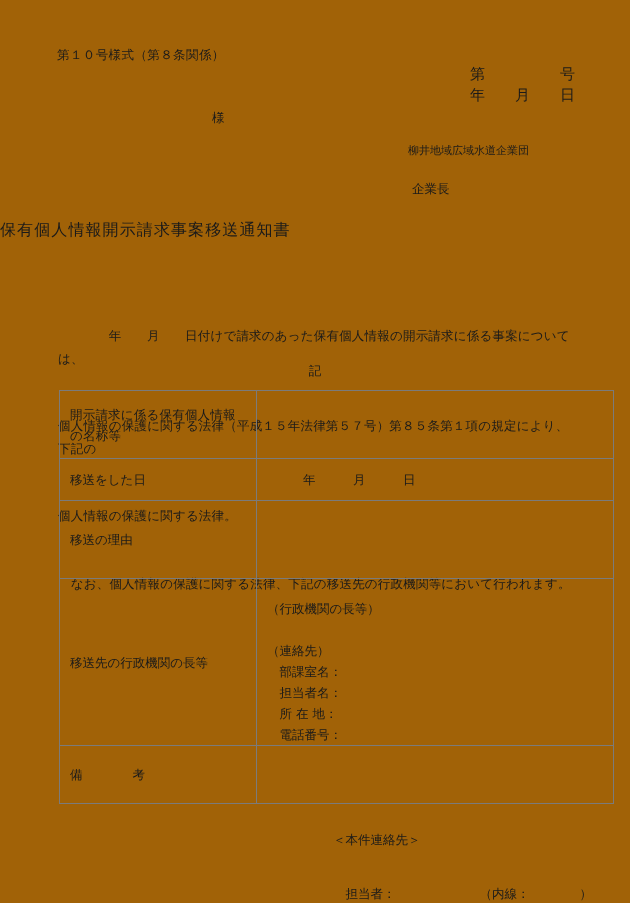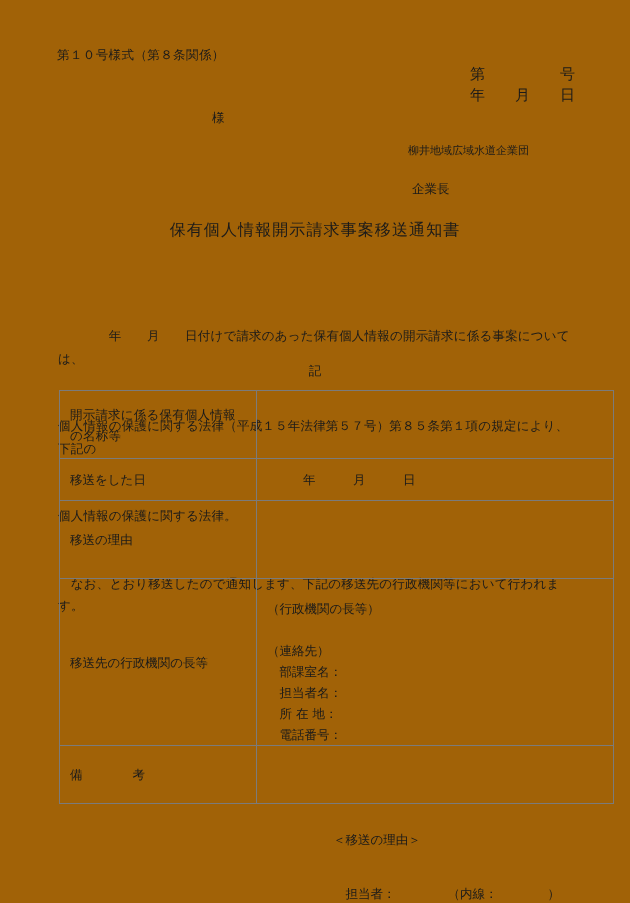--- a/index.html
+++ b/index.html
@@ -60,21 +60,21 @@
     font-size: 12.5px;
     white-space: nowrap;
   }
 
   
   .doc-title {
     position: absolute;
     left: 0;
     right: 0;
     top: 220px;
-    text-align: center;
+    text-align: left;
     font-size: 16px;
     letter-spacing: 1.1px;
     white-space: nowrap;
   }
 
   
   .body-text {
     position: absolute;
     left: 58px;
     top: 280px;
@@ -140,21 +140,21 @@
   
   .footer-contact {
     position: absolute;
     left: 333px;
     top: 795px;
     font-size: 12.5px;
     line-height: 18px;
     white-space: pre;
   }
   .footer-row { display: block; }
-  .ext { display: inline-block; margin-left: 52px; }
+  .ext { display: inline-block; margin-left: 84px; }
 </style>
 </head>
 <body>
 
 <div class="page">
 
   <div class="form-no">第１０号様式（第８条関係）</div>
 
   <div class="doc-meta"><span class="footer-row">第　　　　　号</span><span class="footer-row">年　　月　　日</span></div>
 
@@ -162,21 +162,21 @@
 
   <div class="issuer">柳井地域広域水道企業団</div>
   <div class="issuer-title">企業長</div>
 
   <div class="doc-title">保有個人情報開示請求事案移送通知書</div>
 
   <div class="body-text">
     <span class="body-line">　　　　年　　月　　日付けで請求のあった保有個人情報の開示請求に係る事案については、</span>
     <span class="body-line">個人情報の保護に関する法律（平成１５年法律第５７号）第８５条第１項の規定により、下記の</span>
     <span class="body-line">個人情報の保護に関する法律。</span>
-    <span class="body-line">　なお、とおり移送したので通知します、下記の移送先の行政機関等において行われます。</span>
+    <span class="body-line">　なお、個人情報の保護に関する法律、下記の移送先の行政機関等において行われます。</span>
   </div>
 
   <div class="ki-mark">記</div>
 
   <table class="form-table">
     <tbody>
       <tr class="r1">
         <td class="label">
             <span class="label-wrap spaced" style="white-space:pre-line">開示請求に係る保有個人情報
 の名称等</span>
@@ -214,18 +214,18 @@
       <tr class="r5">
         <td class="label">
             <span class="label-wrap">備　　　　考</span>
           </td>
         <td class="value"></td>
       </tr>
     </tbody>
   </table>
 
   <div class="footer-contact">
-    <span class="footer-row">＜移送の理由＞</span>
+    <span class="footer-row">＜本件連絡先＞</span>
     <span class="footer-row"><span>　担当者：</span><span class="ext">（内線：　　　　）</span></span>
     
   </div>
 
 </div>
 
 </body></html>

